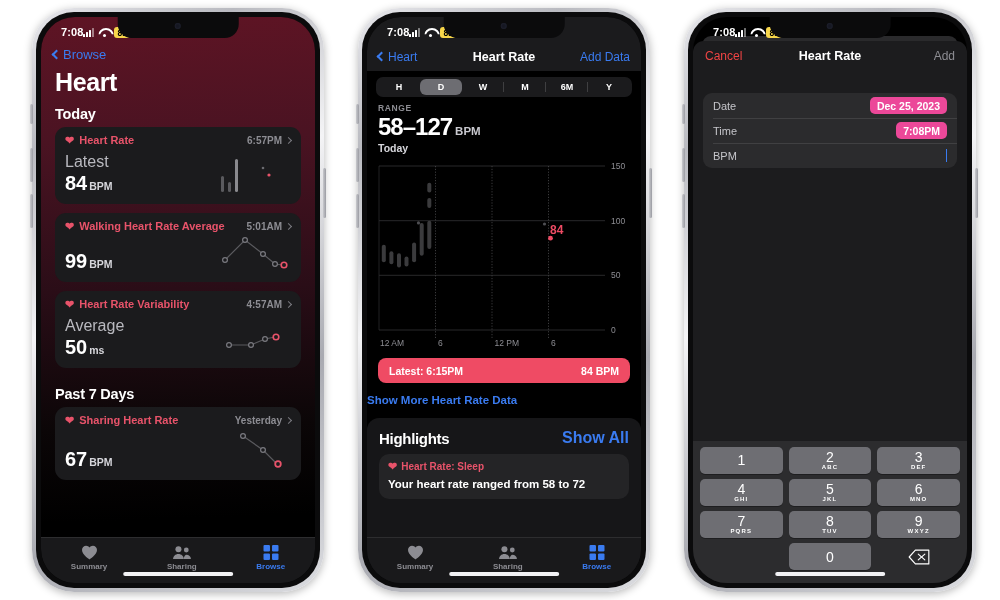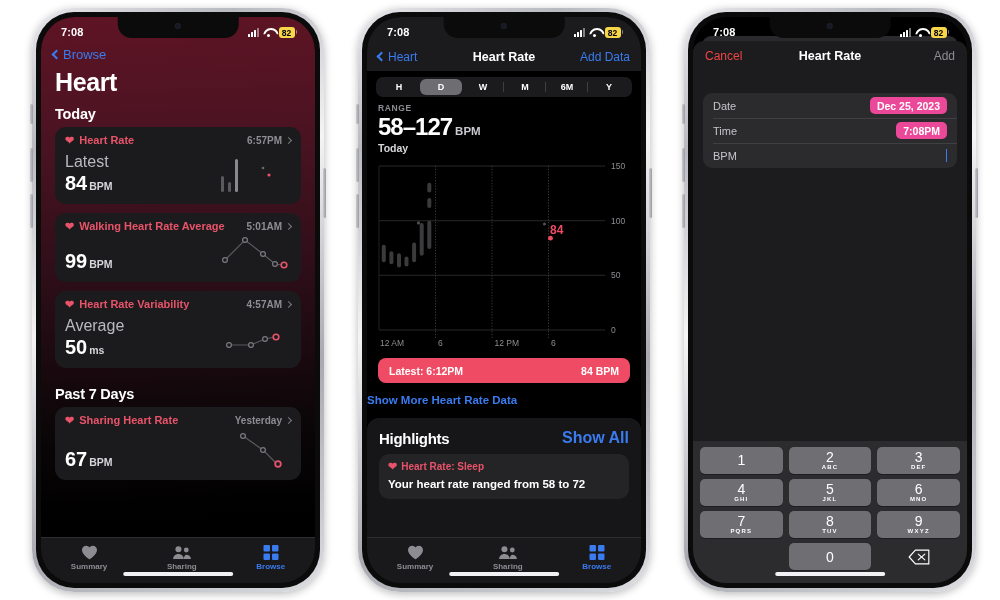--- a/index.html
+++ b/index.html
@@ -50,21 +50,21 @@
   .side-btn { position: absolute; background: linear-gradient(90deg,#c9cace,#9a9ba2); border-radius: 2px; }
   .home-bar {
     position: absolute; bottom: 7px; left: 50%; transform: translateX(-50%);
     width: 40%; height: 4px; border-radius: 3px; background: #f2f2f5; z-index: 45;
   }
 
   
   .statusbar {
     position: relative; z-index: 30;
     height: 26px; display: flex; align-items: center;
-    justify-content: space-between;
+    justify-content: flex-start;
     padding: 4px 18px 0 20px;
     color: #fff; font-size: 11px; font-weight: 700;
     letter-spacing: .1px;
   }
   .sb-right { display: flex; align-items: center; gap: 4px; }
   .sig { display: flex; align-items: flex-end; gap: 1px; height: 9px; }
   .sig i { display: block; width: 2px; background: #fff; border-radius: .5px; }
   .sig i:nth-child(1){height:3px} .sig i:nth-child(2){height:5px}
   .sig i:nth-child(3){height:7px} .sig i:nth-child(4){height:9px;opacity:.45}
   .wifi { width: 12px; height: 9px; position: relative; }
@@ -462,21 +462,21 @@
 
             <circle cx="51.5" cy="64.9" r="1.6" fill="#4e4e52"></circle>
             <circle cx="177.5" cy="66.0" r="1.6" fill="#4e4e52"></circle>
 
             <text x="183" y="76" fill="#ef4b64" font-size="12" font-weight="700" font-family="Liberation Sans, sans-serif">84</text>
             <circle cx="183.5" cy="80.2" r="2.4" fill="#ef4b64"></circle>
           </svg>
         </div>
 
         <div class="pill">
-          <span>Latest: 6:12PM</span>
+          <span>Latest: 6:15PM</span>
           <span>84 BPM</span>
         </div>
 
         <div class="showmore">Show More Heart Rate Data</div>
 
         <div class="hl-panel">
           <div class="hl-head">
             <div class="h">Highlights</div>
             <div class="a">Show All</div>
           </div>

